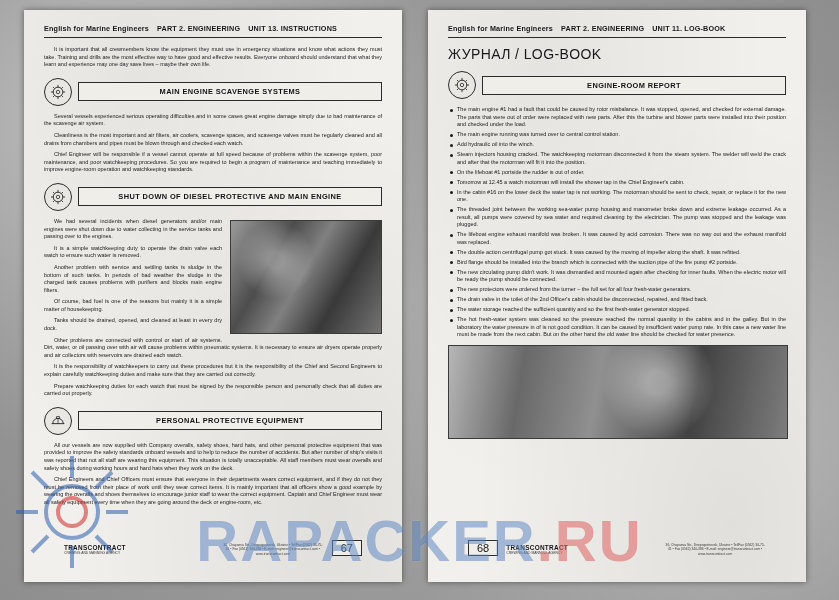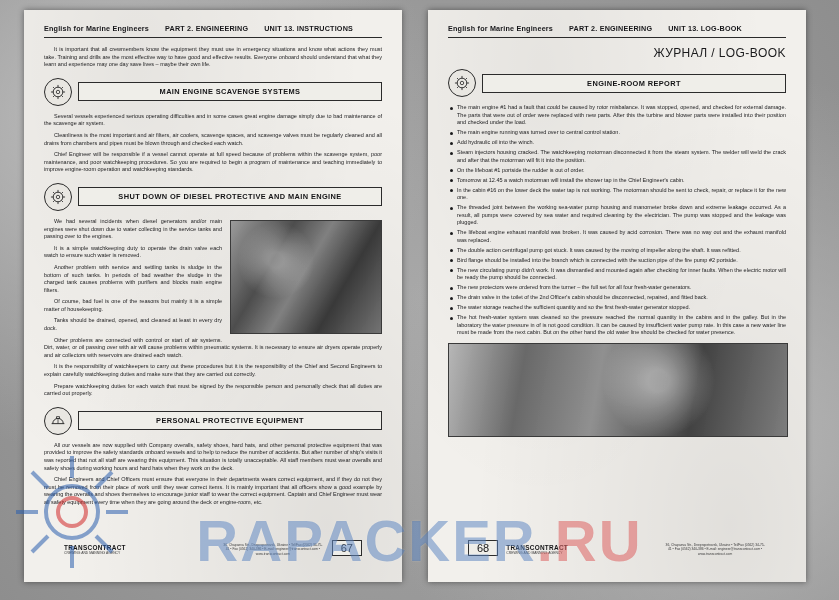--- a/index.html
+++ b/index.html
@@ -31,21 +31,21 @@
       radial-gradient(ellipse at 30% 10%, rgba(0,0,0,.05), rgba(0,0,0,0) 60%),
       radial-gradient(ellipse at 80% 90%, rgba(0,0,0,.07), rgba(0,0,0,0) 60%);
     pointer-events:none;
   }
   .inner{position:absolute;left:20px;right:20px;top:14px;bottom:18px;}
 
   .runhead{
     font-size:7.2px;font-weight:bold;color:#17171a;
     border-bottom:1px solid #2a2a2a;
     padding-bottom:4px;margin-bottom:8px;
-    display:flex;gap:16px;letter-spacing:.2px;
+    display:flex;gap:8px;letter-spacing:.2px;
   }
   .runhead .seg{white-space:nowrap;}
 
   p.body{
     font-size:5.5px;line-height:7.6px;color:#1b1b1d;
     text-align:justify;margin:0 0 4px 0;text-indent:10px;
   }
 
   .sec-head{
     display:flex;align-items:center;gap:6px;margin:9px 0 7px 0;
@@ -103,21 +103,21 @@
   ul.bullets li:before{
     content:"";position:absolute;left:2px;top:2.8px;
     width:3px;height:3px;background:#1b1b1d;border-radius:50%;
   }
 
   .unit-title{
     text-align:right;font-size:20px;font-weight:bold;color:#121214;
     letter-spacing:1px;margin:22px 0 2px 0;
   }
   .unit-sub{
-    text-align:right;font-size:12px;color:#1a1a1c;margin:0 0 6px 0;letter-spacing:.4px;
+    font-size:14px;color:#1a1a1c;margin:0 0 6px 0;letter-spacing:.4px;
   }
 
   .footer{
     position:absolute;left:20px;right:20px;bottom:8px;
     display:flex;align-items:flex-end;gap:8px;
   }
   .logo-blk{flex:0 0 auto;}
   .logo-name{font-size:6.4px;font-weight:bold;color:#141416;letter-spacing:.3px;}
   .logo-sub{font-size:3.4px;color:#3a3a3a;line-height:4.6px;width:150px;}
   .addr{flex:1 1 auto;font-size:3.3px;color:#3a3a3a;line-height:4.4px;text-align:center;}
@@ -242,21 +242,21 @@
     </div>
   </div>
 
   <div class="page right">
     <div class="paper-tint"></div>
     <div class="inner">
 
       <div class="runhead">
         <span class="seg">English for Marine Engineers</span>
         <span class="seg">PART 2. ENGINEERING</span>
-        <span class="seg">UNIT 13. LOG-BOOK</span>
+        <span class="seg">UNIT 11. LOG-BOOK</span>
       </div>
 
       <div class="unit-sub">ЖУРНАЛ / LOG-BOOK</div>
 
       <div class="sec-head">
         <span class="sec-badge">
           <svg width="18" height="18" viewBox="0 0 24 24">
             <circle cx="12" cy="12" r="6.4" fill="none" stroke="#2b2b2b" stroke-width="1.3"></circle>
             <circle cx="12" cy="12" r="2.3" fill="none" stroke="#2b2b2b" stroke-width="1.1"></circle>
             <g stroke="#2b2b2b" stroke-width="1.2">

